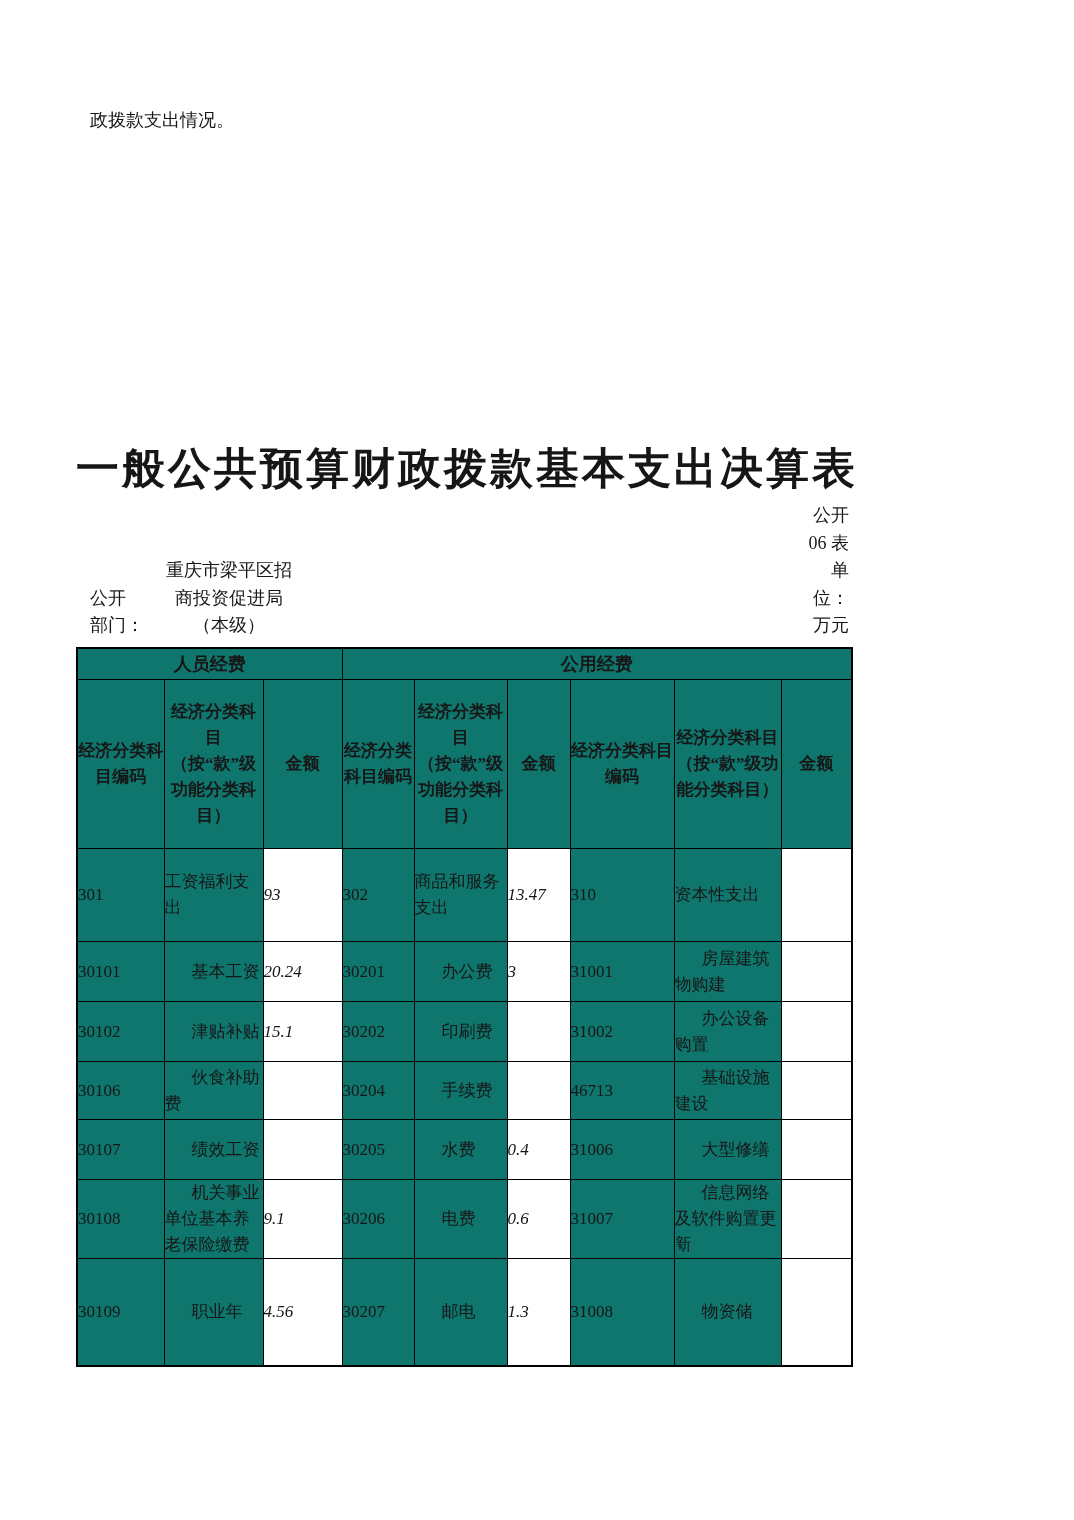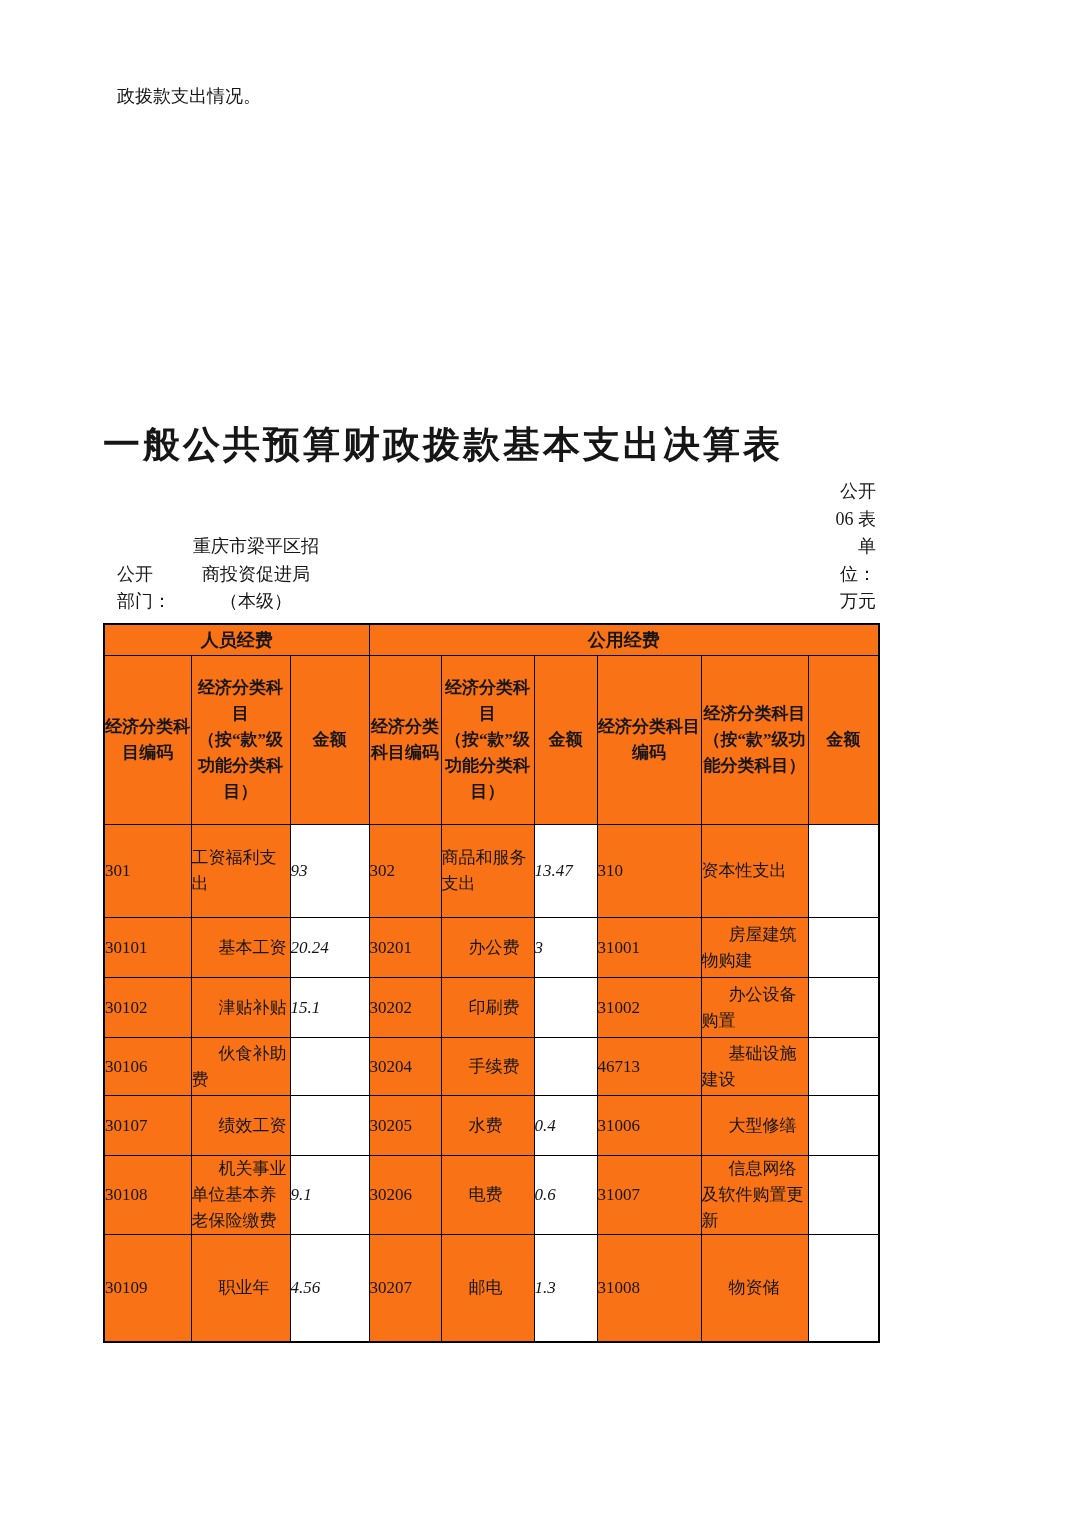--- a/index.html
+++ b/index.html
@@ -2,38 +2,38 @@
 <html><head>
 <meta charset="utf-8">
 <style>
   html,body{margin:0;padding:0;background:#ffffff;}
   body{
     width:1074px;height:1520px;position:relative;
     font-family:"Liberation Serif","DejaVu Serif",serif;
     color:#161616;
   }
   .content{
-    margin-left:103px;width:775px;padding-top:84px;box-sizing:content-box;
+    margin-left:76px;width:775px;padding-top:108px;box-sizing:content-box;
   }
   .intro{
     font-size:18px;line-height:24px;padding-left:14px;
   }
   .title{
-    margin:312px 0 0 0;font-size:37px;line-height:50px;letter-spacing:3px;
-    text-align:left;font-weight:bold;white-space:nowrap;
+    margin:312px 0 0 0;font-size:43px;line-height:50px;letter-spacing:3px;
+    text-align:center;font-weight:bold;white-space:nowrap;
   }
   .meta{
     display:flex;align-items:flex-end;font-size:18px;line-height:27.5px;margin-top:8px;
   }
   .meta-left{padding-left:14px;text-align:left;}
   .meta-dept{margin-left:22px;text-align:center;}
   .meta-right{margin-left:auto;text-align:right;padding-right:2px;}
   table.budget{
     margin-top:7px;width:775px;border-collapse:collapse;table-layout:fixed;
-    background:#f97316;border:2px solid #000;font-size:17px;line-height:26px;
+    background:#0f766e;border:2px solid #000;font-size:17px;line-height:26px;
   }
   table.budget th,table.budget td{
     border:1px solid #000;vertical-align:middle;padding:0;overflow:hidden;
     font-weight:normal;
   }
   tr.grp-row{height:32px;}
   tr.grp-row th{font-weight:bold;font-size:18px;text-align:center;}
   tr.colhead-row{height:169px;}
   tr.colhead-row th{font-weight:bold;text-align:center;}
   th.c1{padding:0 11px;}
@@ -42,21 +42,21 @@
   th.c4{padding:0 12px;}
   th.c5{padding:0 12px;}
   th.c6{padding:0 2px;}
   th.c7{padding:0 12px;}
   th.c8{padding:0 12px;}
   th.c9{padding:0 2px;}
   td.code{text-align:left;padding:0 6px 0 8px;}
   td.name{text-align:left;}
   td.name2{padding:0 9px;}
   td.name5{padding:0 12px;}
-  td.name8{padding:0 12px;}
+  td.name8{padding:0 12px;border-radius:23px;}
   td.ind{text-indent:27px;}
   td.amt{background:#fff;border:2px solid #000;text-align:left;word-break:break-all;font-style:italic;}
   td.amt3{padding:0 8px 0 4px;}
   td.amt6{padding:0 6px 0 10px;}
   td.amt9{background:#fff;border:1px solid #000;}
   tbody tr:nth-child(1){height:93px;}
   tbody tr:nth-child(2){height:60px;}
   tbody tr:nth-child(3){height:60px;}
   tbody tr:nth-child(4){height:58px;}
   tbody tr:nth-child(5){height:60px;}

